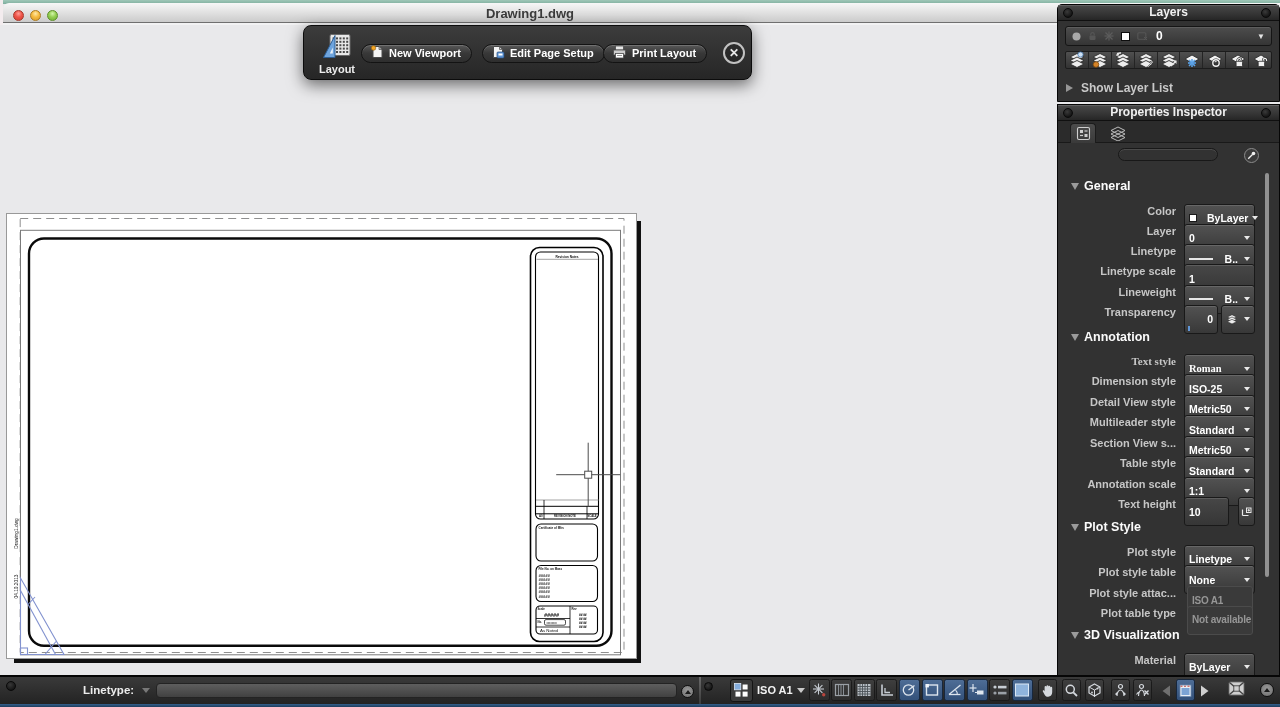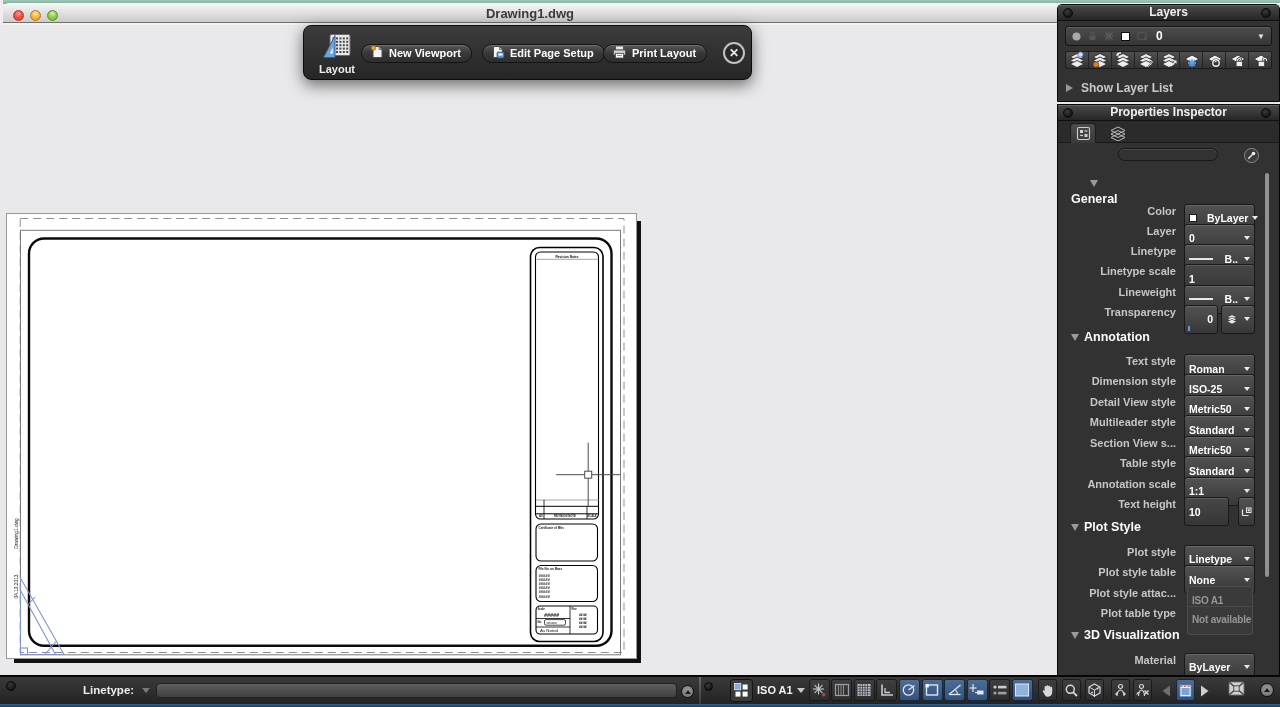--- a/index.html
+++ b/index.html
@@ -484,21 +484,21 @@
       <div class="seg" id="seg-all">All</div>
     </div>
     <div class="abs" id="pi-eyedropper">
       <svg width="9" height="9" viewBox="0 0 9 9">
         <line x1="1.2" y1="7.8" x2="5.5" y2="3.5" stroke="#f0f0f0" stroke-width="1.3"></line>
         <circle cx="6.5" cy="2.5" r="1.8" fill="#f0f0f0"></circle>
       </svg>
     </div>
     <div class="abs" id="pi-scrollbar"></div>
 
-    <div class="sec-hdr" style="top:74px;flex-direction:column;">
+    <div class="sec-hdr" style="top:74px;">
       <span class="tri"></span>
       <span class="txt">General</span>
     </div>
     <div class="prow" style="top:98.5px;">
       <span class="plabel">Color</span>
       <span class="pctl">
         <span class="swatch"></span>
         <span class="val" style="margin-left:6px;">ByLayer</span>
         <span class="dd"></span>
       </span>
@@ -543,21 +543,21 @@
             <use href="#g-stk"></use>
           </svg>
         <span class="dd"></span>
       </span>
     </div>
 
     <div class="sec-hdr" style="top:224.5px;">
       <span class="tri"></span>
       <span class="txt">Annotation</span>
     </div>
-    <div class="prow" style="top:249.2px;">
+    <div class="prow" style="top:249.2px;font-family:Liberation Serif, serif;">
       <span class="plabel">Text style</span>
       <span class="pctl">
         <span class="val">Roman</span>
         <span class="dd"></span>
       </span>
     </div>
     <div class="prow" style="top:269.3px;">
       <span class="plabel">Dimension style</span>
       <span class="pctl">
         <span class="val">ISO-25</span>

